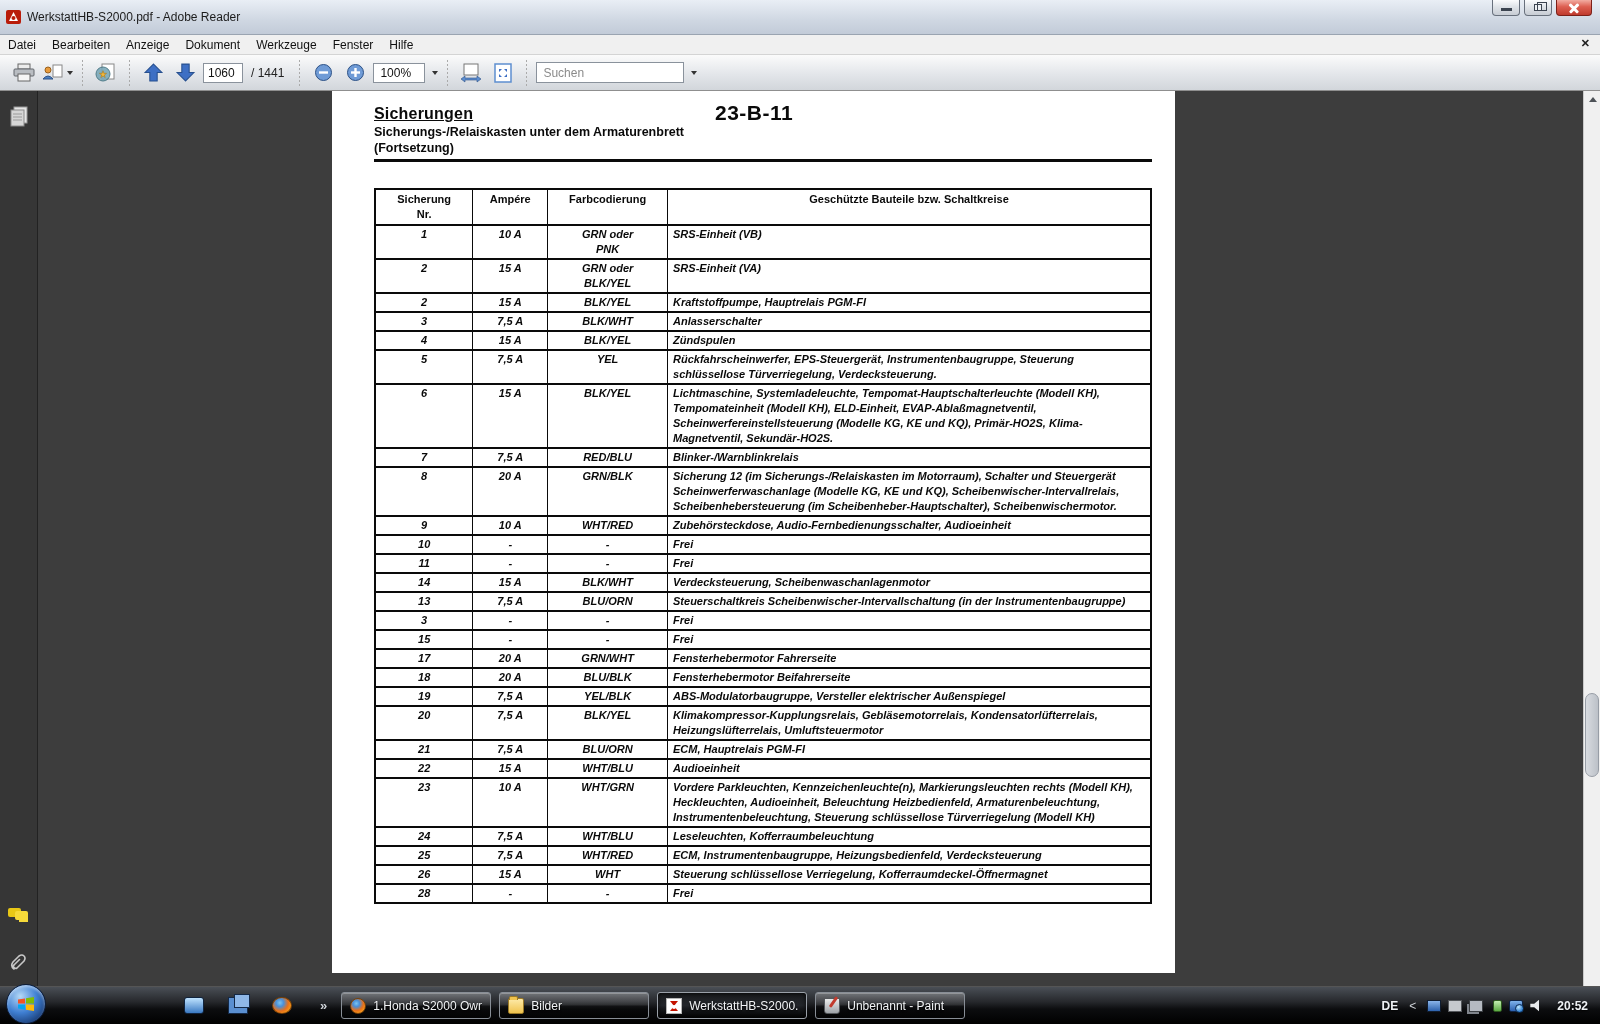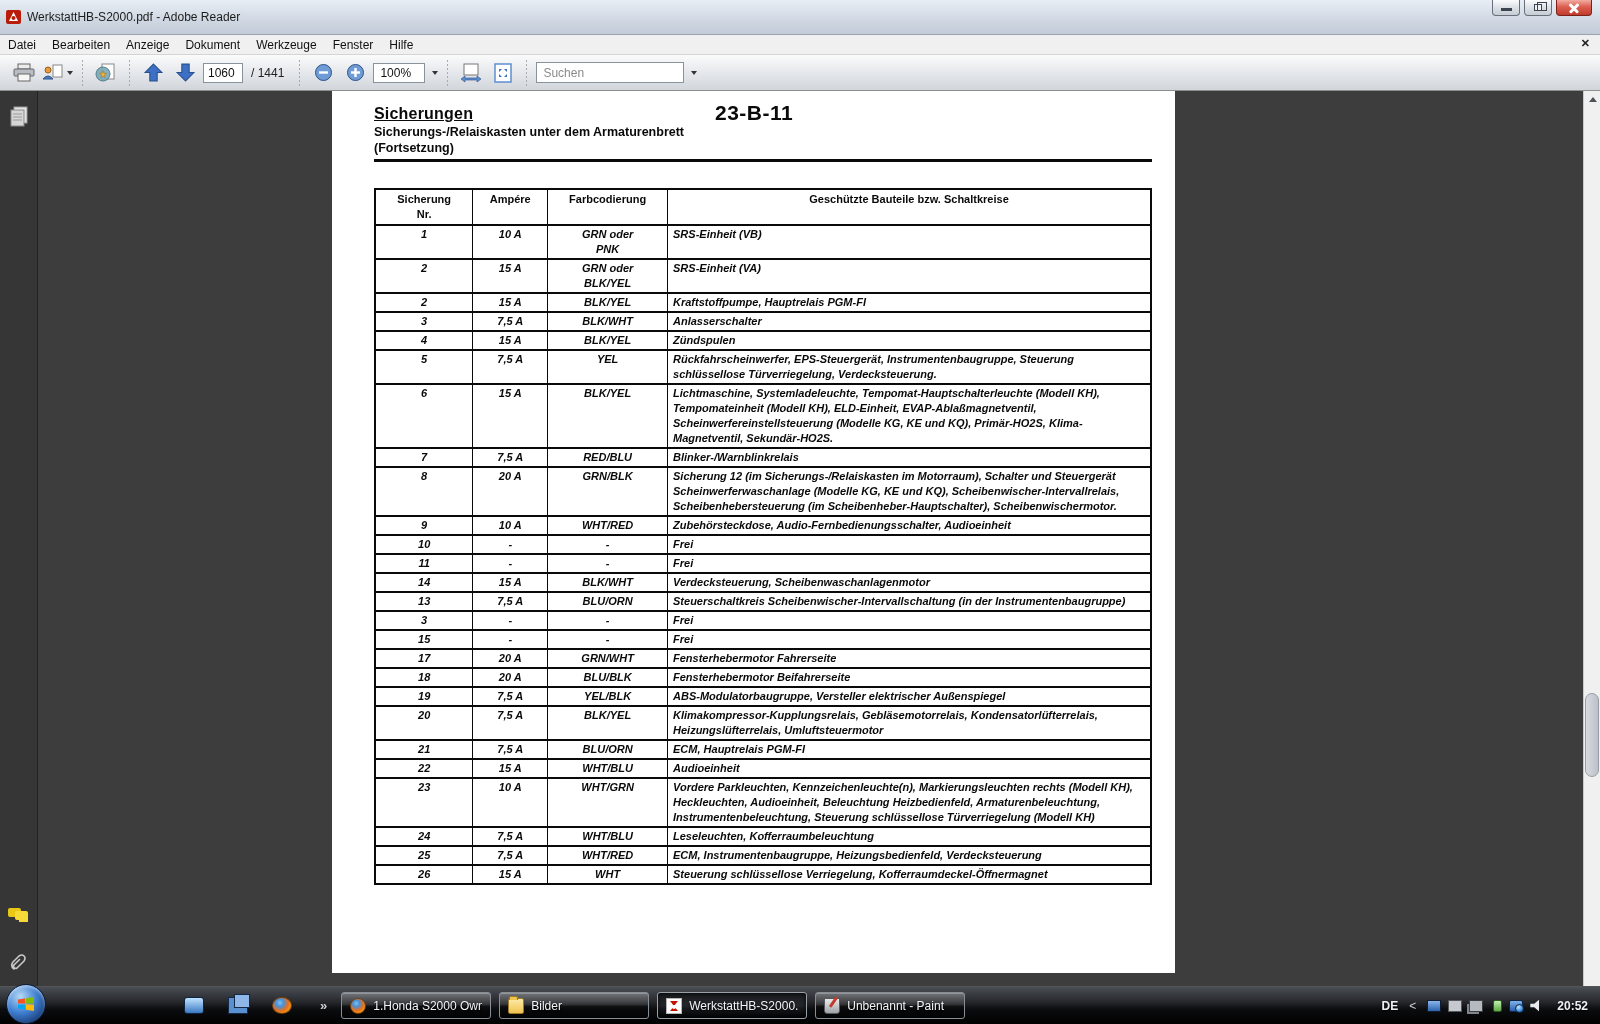--- a/index.html
+++ b/index.html
@@ -455,20 +455,26 @@
                 <td class="c-amp">7,5 A</td>
                 <td class="c-color">WHT/RED</td>
                 <td class="c-desc">ECM, Instrumentenbaugruppe, Heizungsbedienfeld, Verdecksteuerung</td>
               </tr>
               <tr>
                 <td class="c-nr">26</td>
                 <td class="c-amp">15 A</td>
                 <td class="c-color">WHT</td>
                 <td class="c-desc">Steuerung schlüssellose Verriegelung, Kofferraumdeckel-Öffnermagnet</td>
               </tr>
+              <tr>
+                <td class="c-nr">28</td>
+                <td class="c-amp">-</td>
+                <td class="c-color">-</td>
+                <td class="c-desc">Frei</td>
+              </tr>
             </tbody>
         </table>
       </div>
 
       <div class="scrollbar">
         <div class="sb-btn sb-up">
             <span class="tri-up"></span>
           </div>
         <div class="sb-thumb"></div>
         <div class="sb-btn sb-down">

